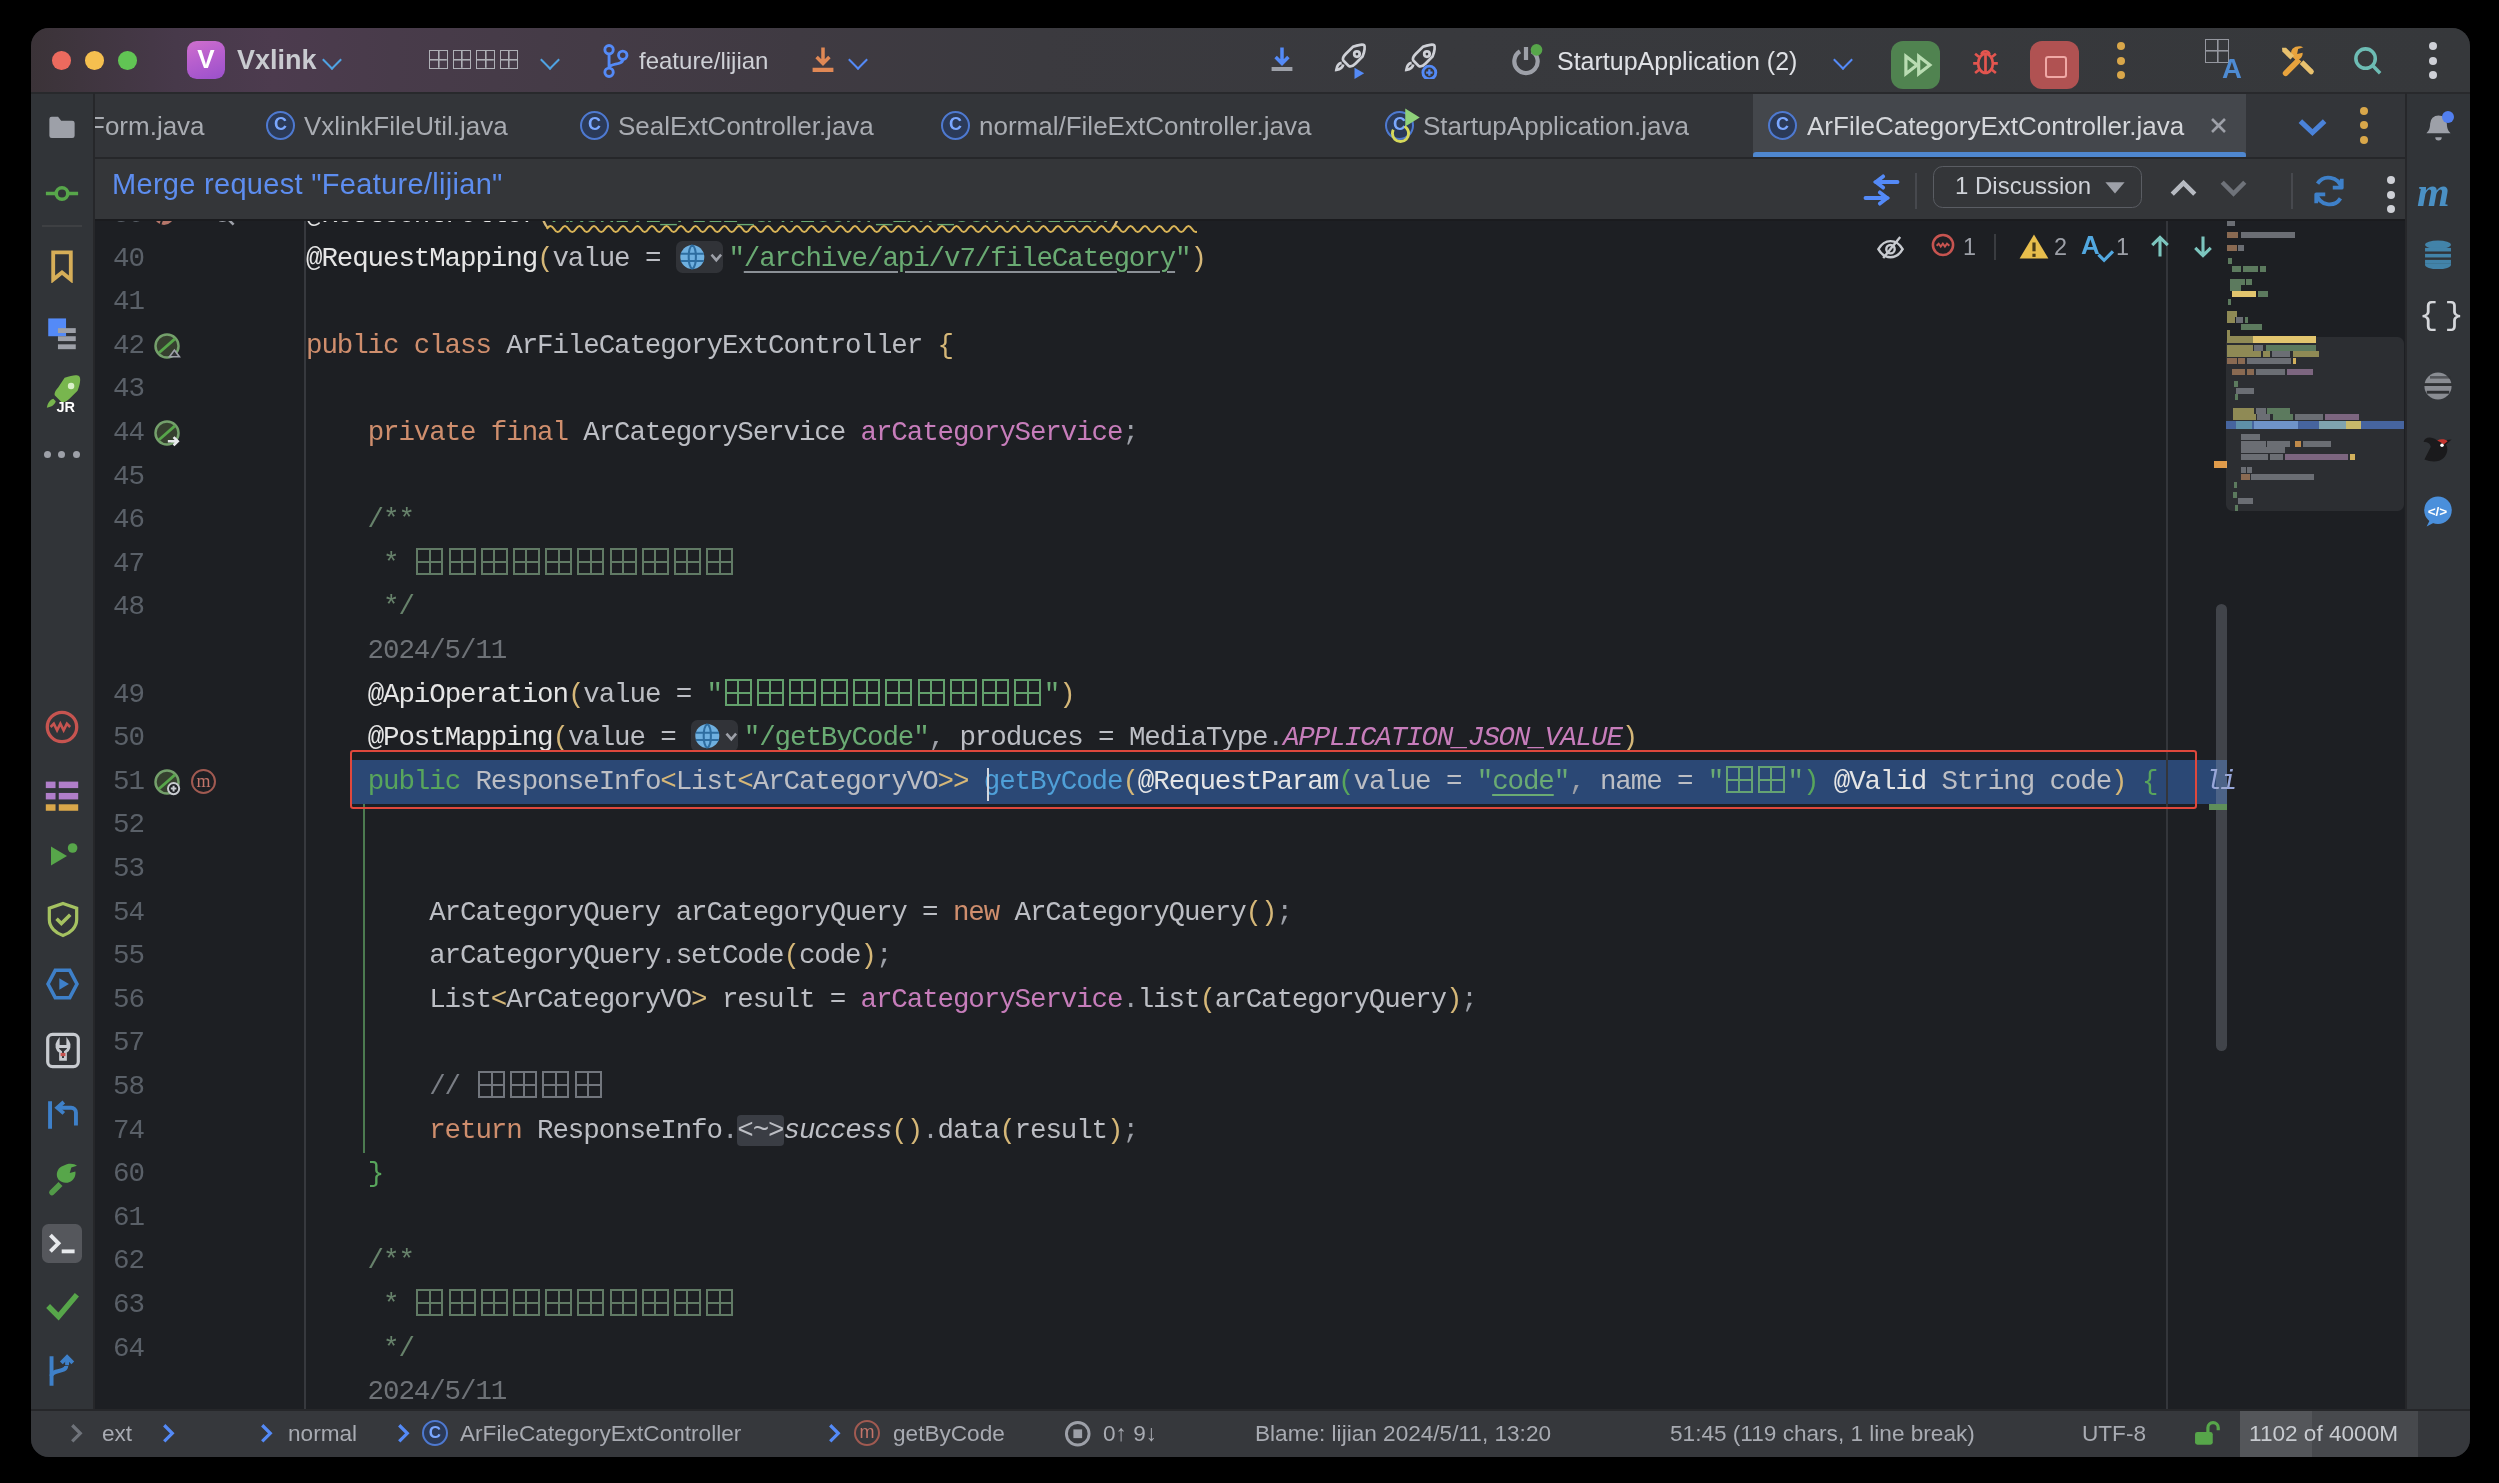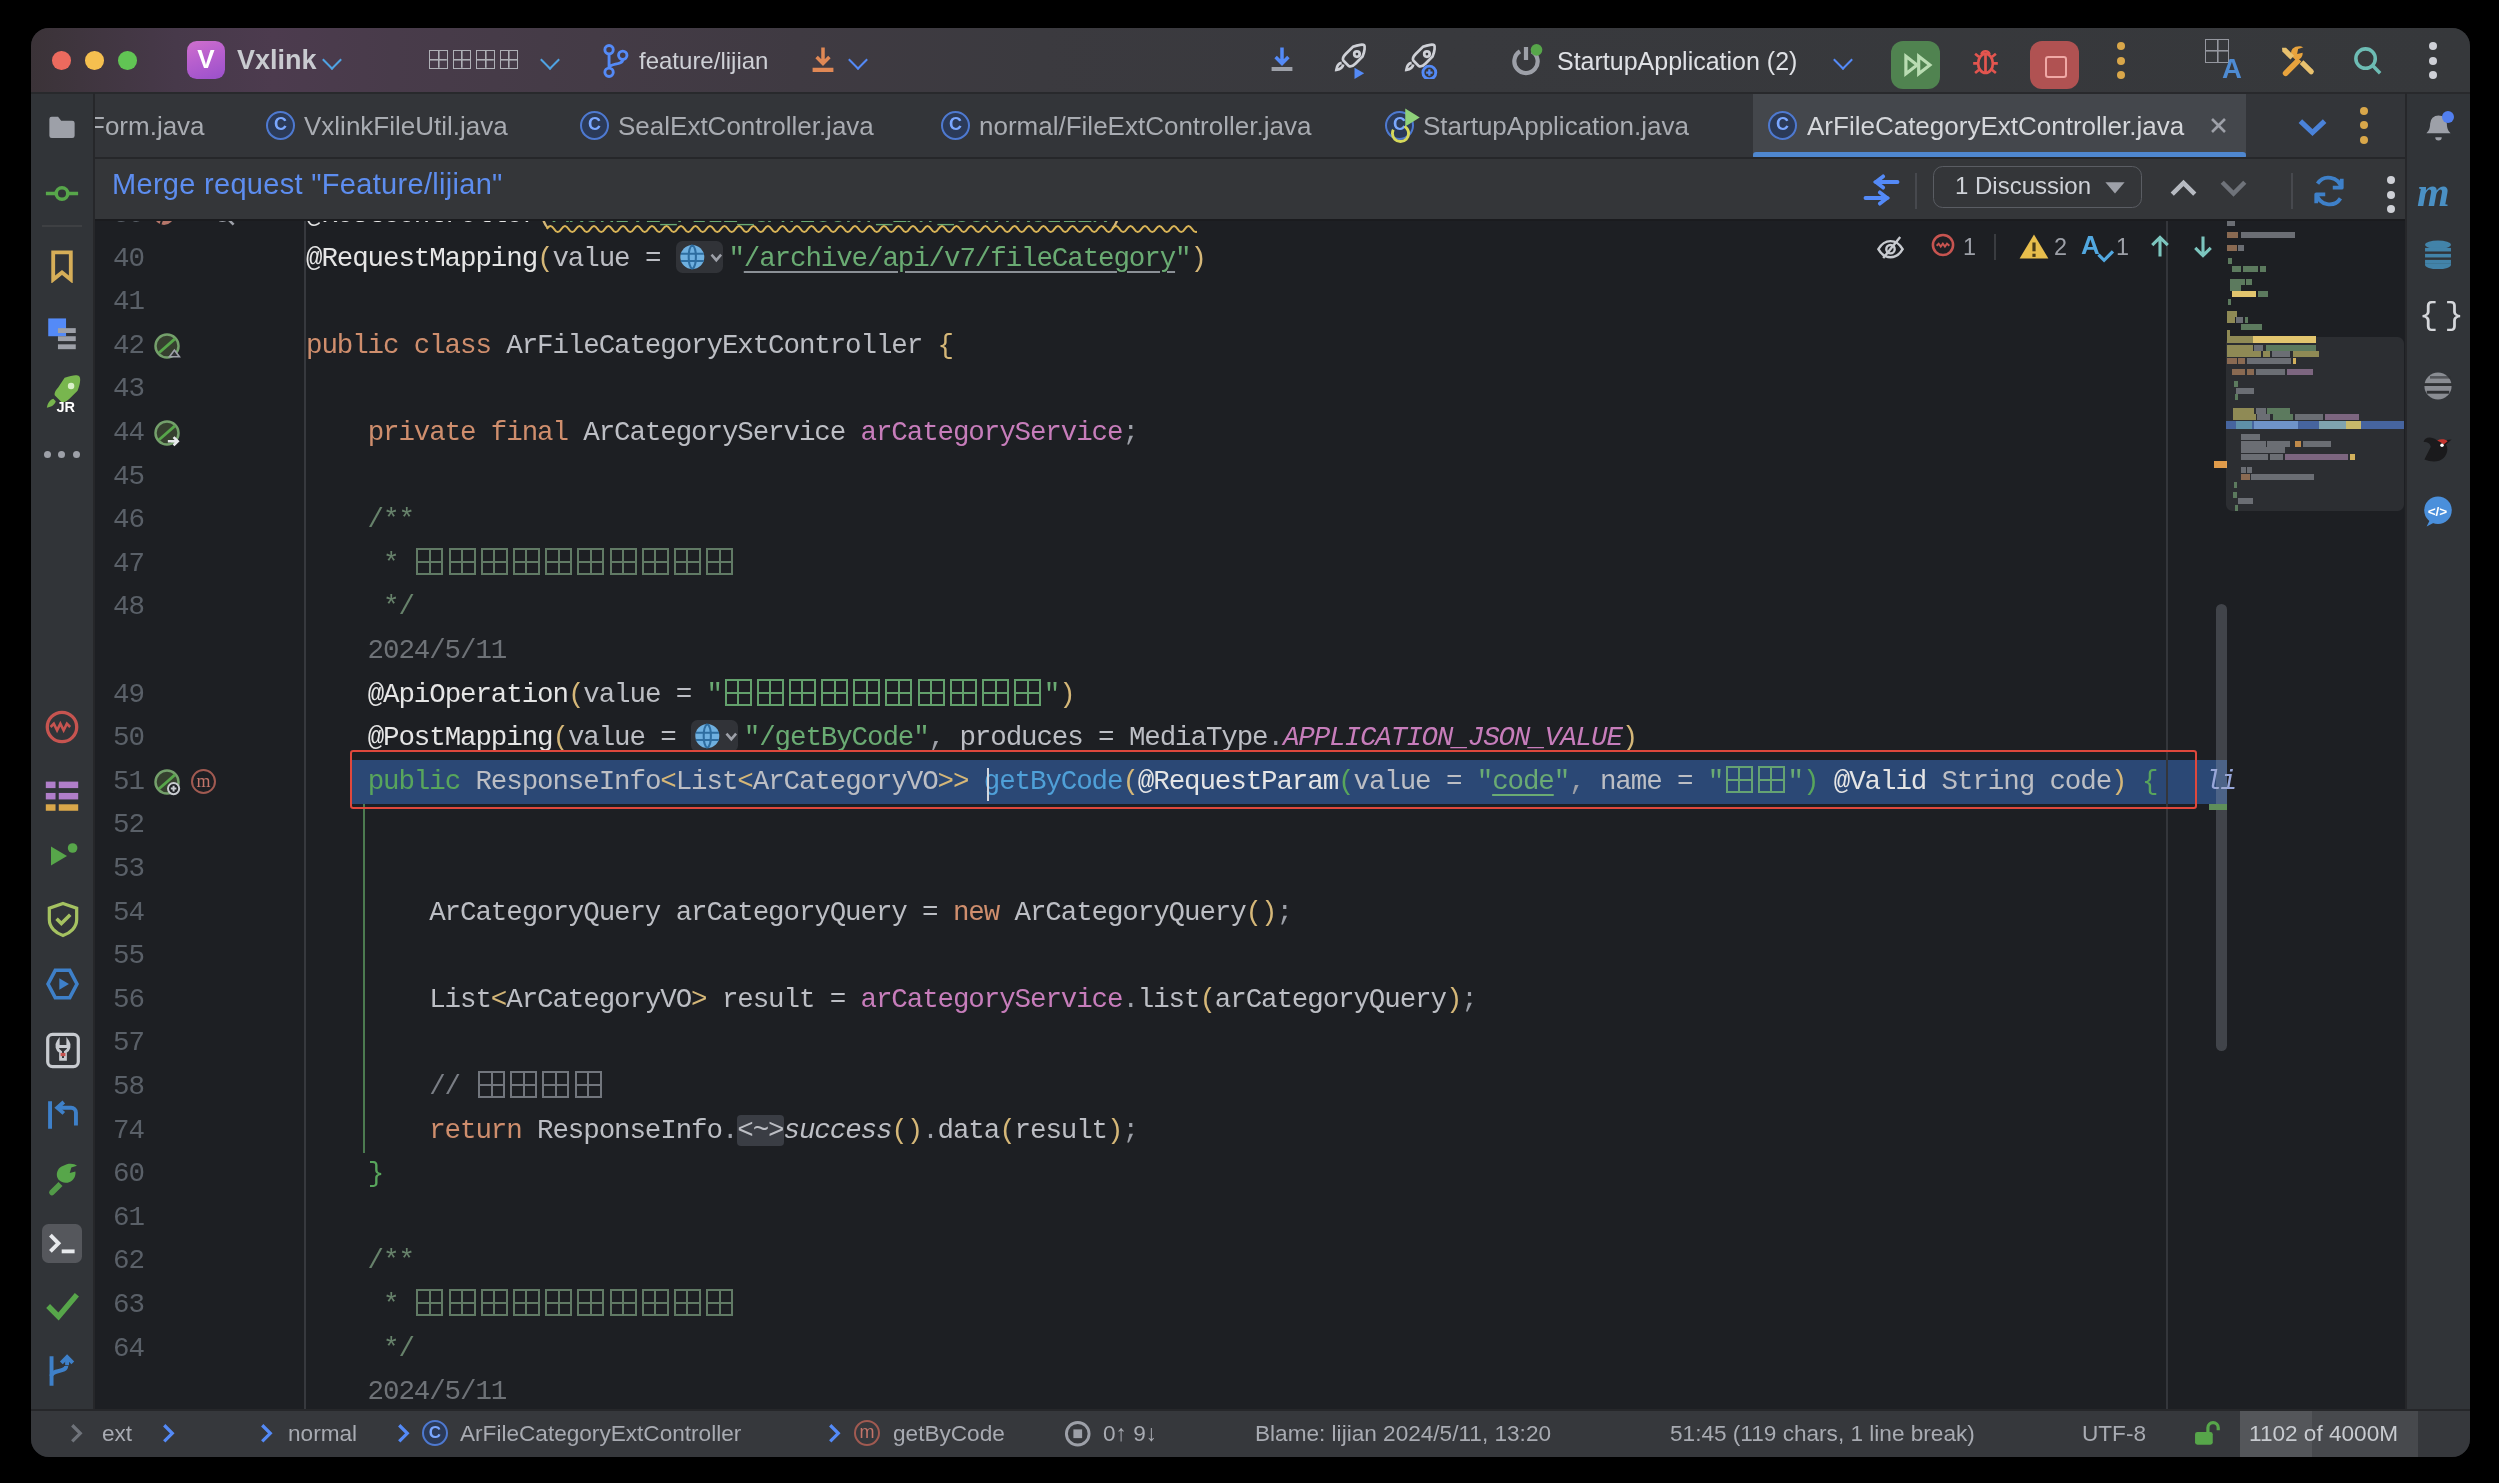--- a/index.html
+++ b/index.html
@@ -417,20 +417,21 @@
 <div class="cl" style="top:629px"><span style="color:#6e7277">    2024/5/11</span></div>
 <div class="cl" style="top:673px">    <span class="an">@ApiOperation</span><span class="pa">(</span><span class="tx">value </span><span class="tx">= </span><span class="st">"<span class="cj"></span><span class="cj"></span><span class="cj"></span><span class="cj"></span><span class="cj"></span><span class="cj"></span><span class="cj"></span><span class="cj"></span><span class="cj"></span><span class="cj"></span>"</span><span class="pa">)</span></div>
 <div class="cl" style="top:716px">    <span class="an">@PostMapping</span><span class="pa">(</span><span class="tx">value </span><span class="tx">= </span><span class="gb"><svg width="47" height="32" viewBox="0 0 29 20">
                 <circle cx="10" cy="10" r="7.5" fill="#6fb0e0"></circle>
                 <path d="M10 2.5 c-3 2-3 13 0 15 M10 2.5 c3 2 3 13 0 15 M2.8 8 h14.4 M2.8 12.5 h14.4" stroke="#2e6da0" stroke-width="1.3" fill="none"></path>
                 <path d="M22 8.5 l3 3.5 3-3.5" stroke="#9da0a8" stroke-width="1.6" fill="none"></path>
               </svg></span><span class="st">"<span class="u" style="text-decoration-color:#8b9096">/getByCode</span>"</span><span class="gy">, </span><span class="tx">produces </span><span class="tx">= MediaType</span><span class="gy">.</span><span class="fl i">APPLICATION_JSON_VALUE</span><span class="pa">)</span></div>
 <div class="cl" style="top:760px">    <span class="kg">public </span><span class="tx">ResponseInfo</span><span class="pa">&lt;</span><span class="tx">List</span><span class="pa">&lt;</span><span class="tx">ArCategoryVO</span><span class="pa">&gt;&gt;</span> <span class="mb">getByCode</span><span class="pa">(</span><span class="an">@RequestParam</span><span class="kg">(</span><span class="tx">value </span><span class="tx">= </span><span class="st">"<span class="u">code</span>"</span><span class="gy">, </span><span class="tx">name </span><span class="tx">= </span><span class="st">"<span class="u"><span class="cj"></span><span class="cj"></span></span>"</span><span class="kg">)</span> <span class="an">@Valid</span><span class="tx"> String code</span><span class="pa">)</span> <span class="kg">{</span></div>
 <div class="cl" style="left:2205px;top:760px"><span class="i" style="color:#97a6d9">li</span></div>
 <div class="cl" style="top:891px"><span class="tx">        ArCategoryQuery arCategoryQuery </span><span class="tx">= </span><span class="kw">new </span><span class="tx">ArCategoryQuery</span><span class="pa">()</span><span class="gy">;</span></div>
+<div class="cl" style="top:934px"><span class="tx">        arCategoryQuery</span><span class="gy">.</span><span class="tx">setCode</span><span class="pa">(</span><span class="tx">code</span><span class="pa">)</span><span class="gy">;</span></div>
 <div class="cl" style="top:978px"><span class="tx">        List</span><span class="pa">&lt;</span><span class="tx">ArCategoryVO</span><span class="pa">&gt;</span><span class="tx"> result </span><span class="tx">= </span><span class="fl">arCategoryService</span><span class="gy">.</span><span class="tx">list</span><span class="pa">(</span><span class="tx">arCategoryQuery</span><span class="pa">)</span><span class="gy">;</span></div>
 <div class="cl" style="top:1065px"><span class="cm">        // <span class="cj"></span><span class="cj"></span><span class="cj"></span><span class="cj"></span></span></div>
 <div class="cl" style="top:1109px"><span class="kw">        return </span><span class="tx">ResponseInfo</span><span class="gy">.</span><span style="background:#3a3d44;border-radius:4px;color:#bcbec4">&lt;~&gt;</span><span class="tx i">success</span><span class="pa">()</span><span class="gy">.</span><span class="tx">data</span><span class="pa">(</span><span class="tx">result</span><span class="pa">)</span><span class="gy">;</span></div>
 <div class="cl" style="top:1152px">    <span class="kg">}</span></div>
 <div class="cl" style="top:1239px"><span class="doc">    /**</span></div>
 <div class="cl" style="top:1283px"><span class="doc">     * <span class="cj"></span><span class="cj"></span><span class="cj"></span><span class="cj"></span><span class="cj"></span><span class="cj"></span><span class="cj"></span><span class="cj"></span><span class="cj"></span><span class="cj"></span></span></div>
 <div class="cl" style="top:1327px"><span class="doc">     */</span></div>
 <div class="cl" style="top:1370px"><span style="color:#6e7277">    2024/5/11</span></div>
 
 <div class="a" style="left:350px;top:750px;width:1847px;height:59px;border:2.4px solid #e0483c;border-radius:3.2px;box-sizing:border-box"></div>

